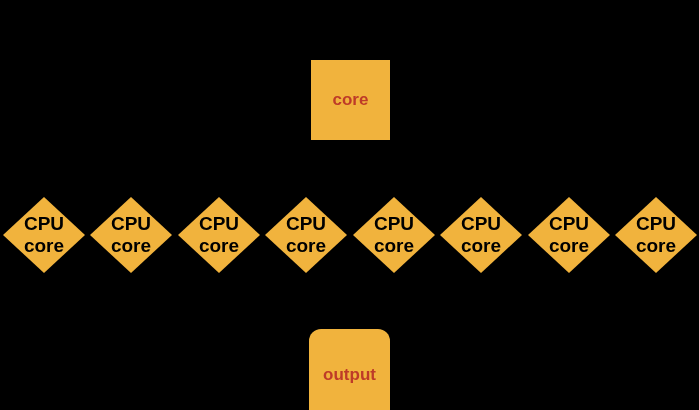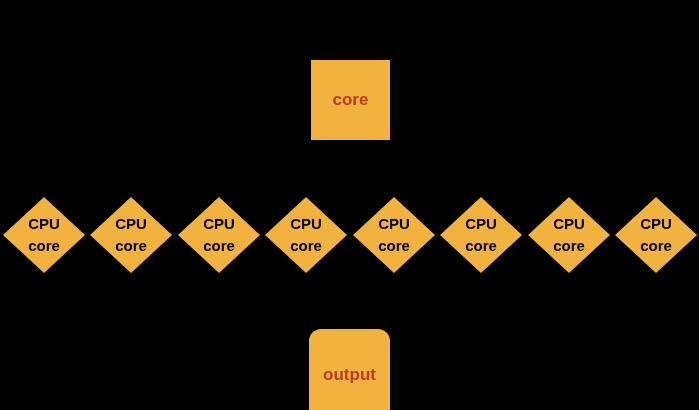--- a/index.html
+++ b/index.html
@@ -47,21 +47,21 @@
   }
   .diamond {
     position: absolute;
     top: 197px;
     width: 82px;
     height: 76px;
     clip-path: polygon(50% 0%, 100% 50%, 50% 100%, 0% 50%);
     -webkit-clip-path: polygon(50% 0%, 100% 50%, 50% 100%, 0% 50%);
   }
   .core-label {
-    font-size: 15px;
+    font-size: 19px;
     font-weight: bold;
     color: #000000;
     text-align: center;
     line-height: 22px;
     width: 44px;
     word-wrap: break-word;
   }
   .d0 { left: 3px; }
   .d1 { left: 90px; }
   .d2 { left: 178px; }

